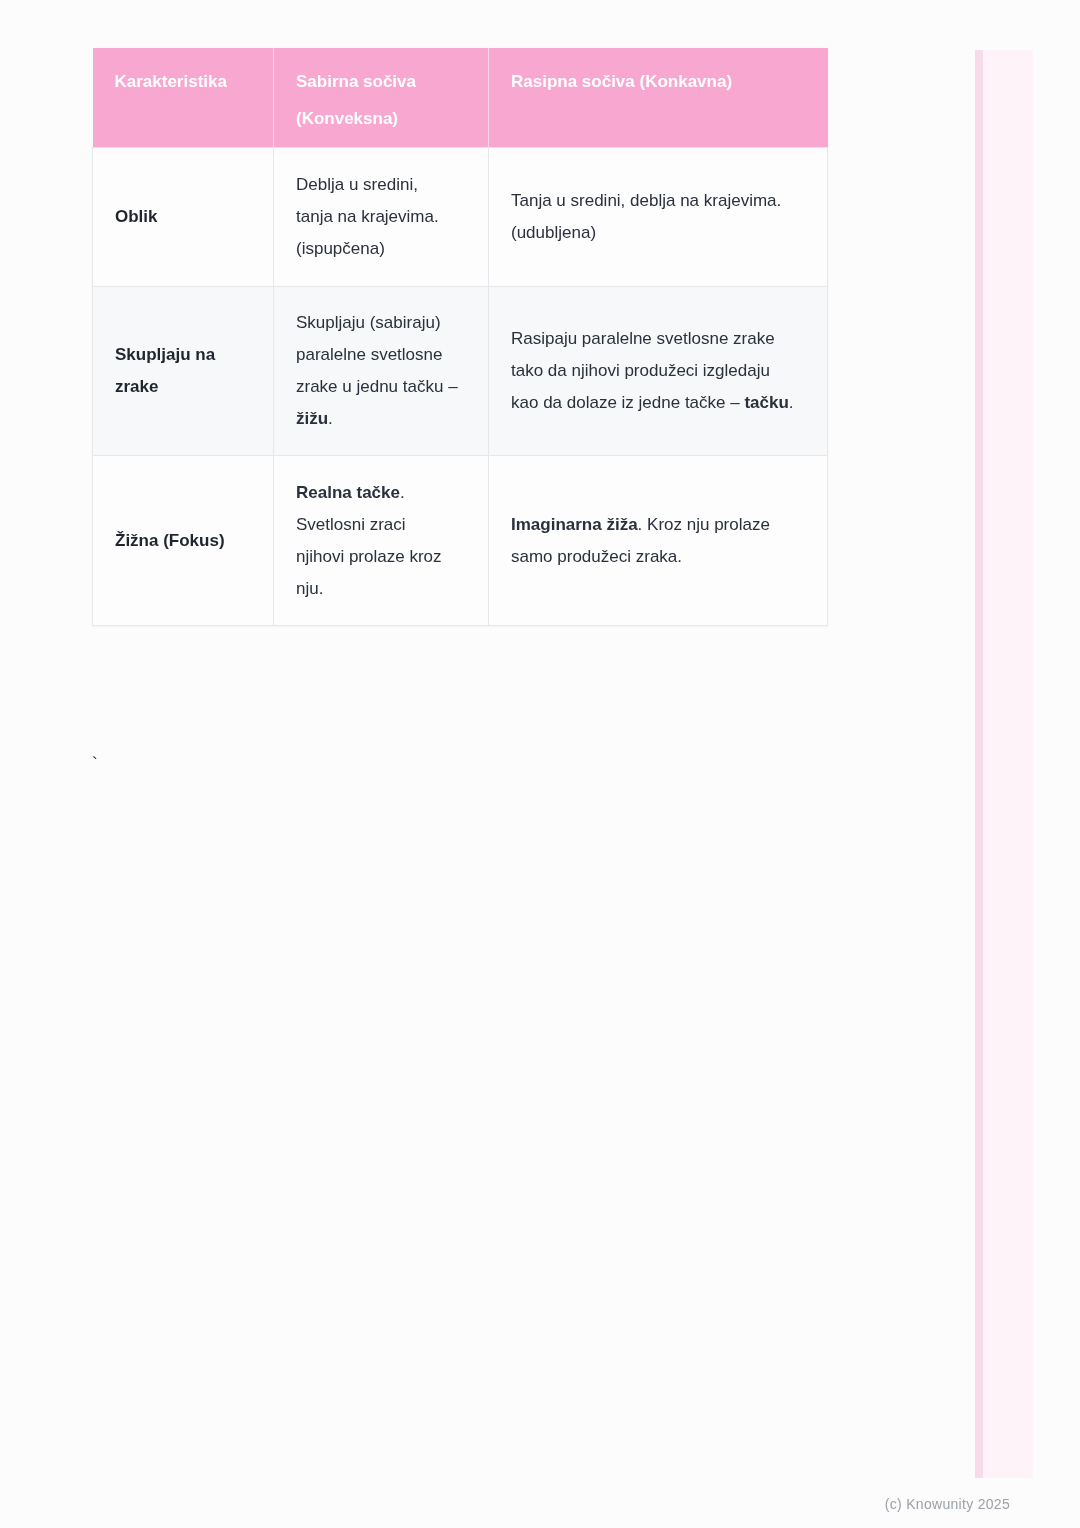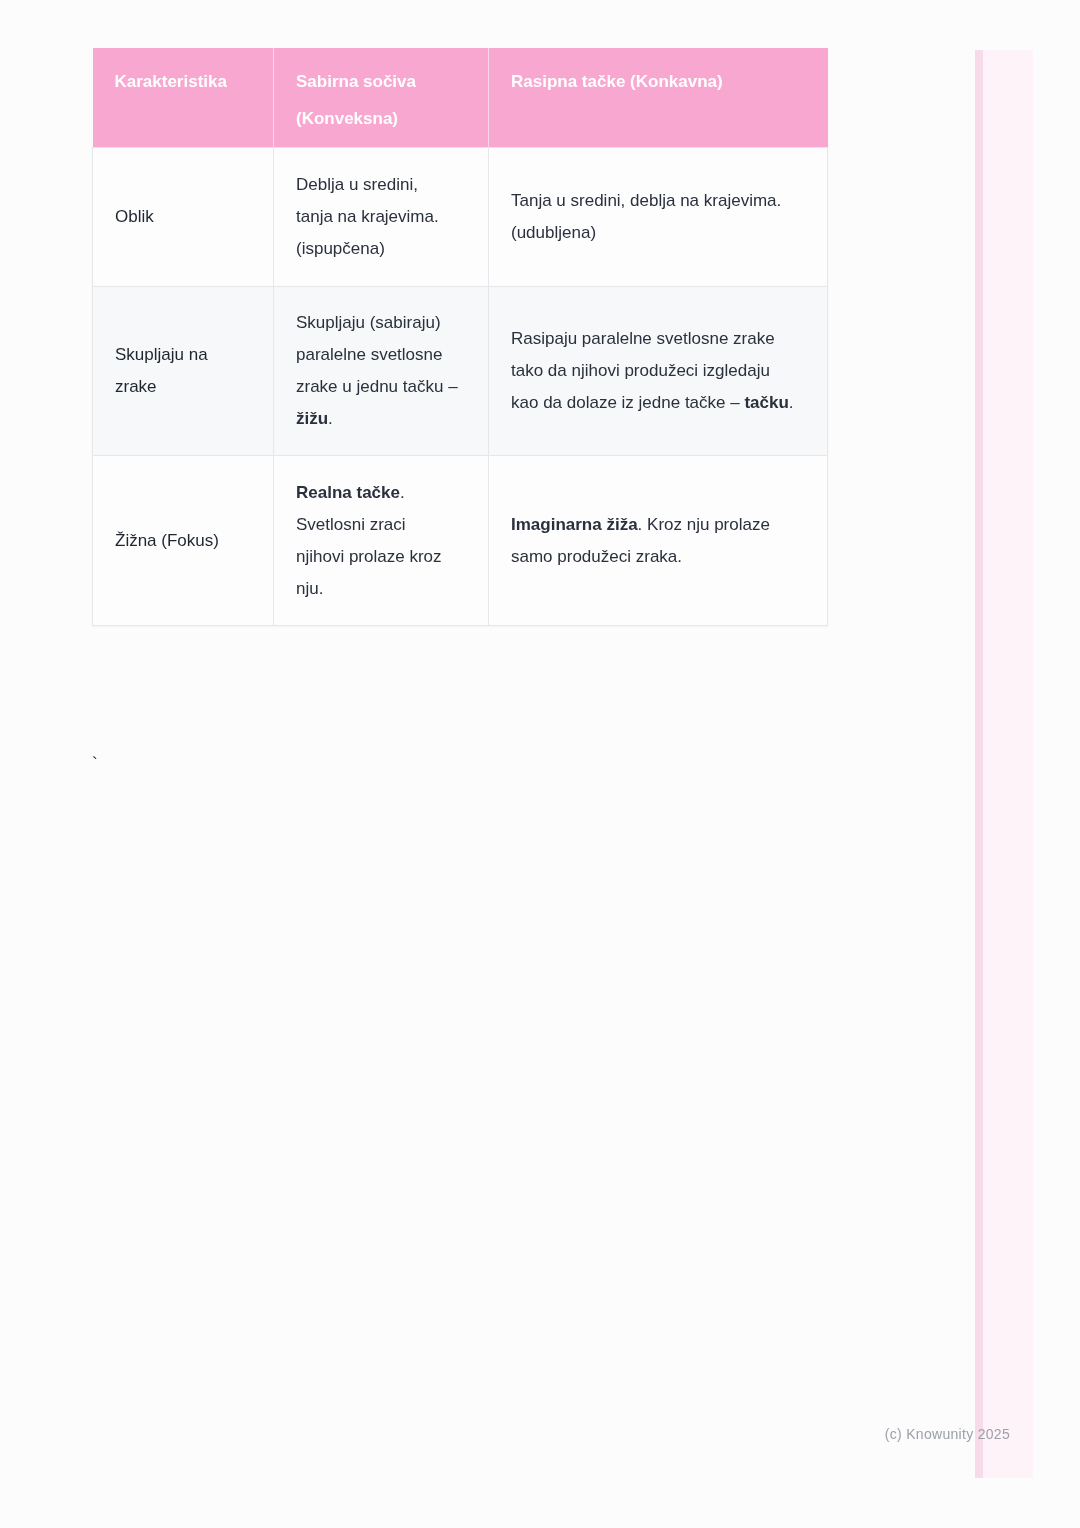--- a/index.html
+++ b/index.html
@@ -76,38 +76,38 @@
     vertical-align: middle;
     color: var(--body-text);
     background: var(--row-bg);
   }
   .lens-table tbody tr:nth-child(even) td { background: var(--row-alt-bg); }
   .lens-table tbody tr:nth-child(1) { height: 139px; }
   .lens-table tbody tr:nth-child(2) { height: 167px; }
   .lens-table tbody tr:nth-child(3) { height: 170px; }
   .lens-table tbody tr:nth-child(4) { height: 106px; }
   .lens-table td.label-cell {
-    font-weight: 400;
+    font-weight: 700;
     color: var(--label-text);
   }
   .seg-b { font-weight: 700; }
   .seg-m { font-family: "Liberation Serif", "DejaVu Serif", serif; }
   .seg-i { font-style: italic; }
   .stray-char {
     position: absolute;
     left: 92px;
     top: 752px;
     font-size: 17px;
     line-height: 24px;
     color: var(--label-text);
     z-index: 2;
   }
   .copyright {
     position: absolute;
-    top: 1426px;
+    top: 1496px;
     right: 70px;
     font-size: 14px;
     color: var(--footer-text);
     letter-spacing: 0.3px;
     z-index: 3;
   }
 </style>
 </head>
 <body>
 
@@ -119,21 +119,21 @@
     <table class="lens-table">
       <colgroup>
         <col class="c1">
           <col class="c2">
           <col class="c3">
       </colgroup>
       <thead>
         <tr>
           <th>Karakteristika</th>
           <th>Sabirna sočiva (Konveksna)</th>
-          <th>Rasipna tačke (Konkavna)</th>
+          <th>Rasipna sočiva (Konkavna)</th>
         </tr>
       </thead>
       <tbody>
         <tr>
           <td class="label-cell">Oblik</td>
           <td><span>Deblja u sredini, tanja na krajevima. (ispupčena)</span></td>
           <td><span>Tanja u sredini, deblja na krajevima. (udubljena)</span></td>
         </tr>
         <tr>
           <td class="label-cell">Skupljaju na zrake</td>

